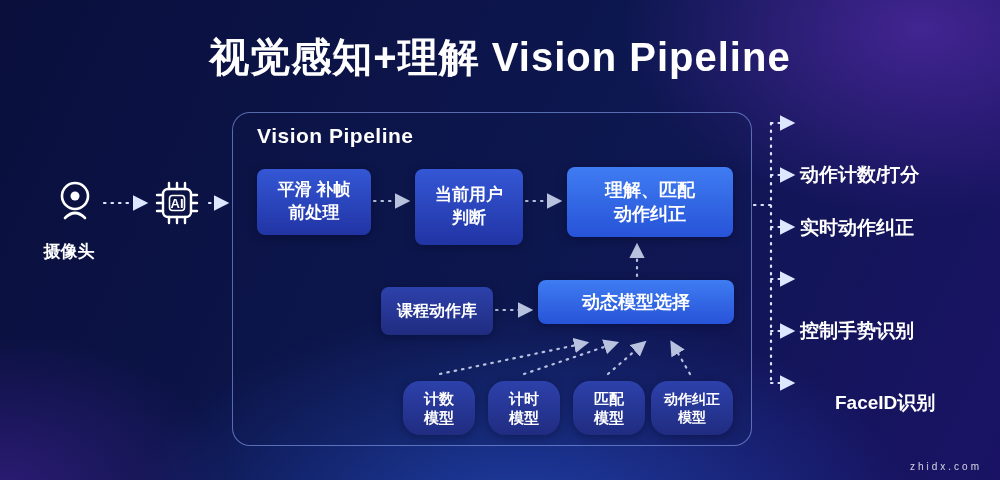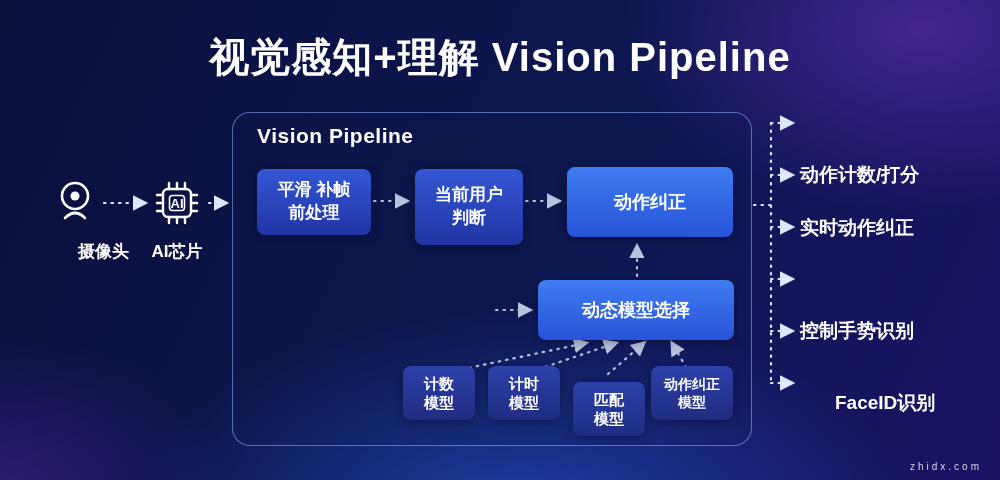--- a/index.html
+++ b/index.html
@@ -40,40 +40,40 @@
     background:linear-gradient(180deg,#3457d5 0%, #2134a4 100%);
     box-shadow:0 2px 10px rgba(0,0,25,.35);
   }
   .node.bright { background:linear-gradient(180deg,#3f7cf2 0%, #2753d8 100%); }
   .node.dim    { background:linear-gradient(180deg,#2d41ab 0%, #202c80 100%); }
 
   .node-1 { left:24px;  top:56px;  width:114px; height:66px; }
   .node-2 { left:182px; top:56px;  width:108px; height:76px; }
   .node-3 { left:334px; top:54px;  width:166px; height:70px; font-size:18px; }
   .node-course  { left:148px; top:174px; width:112px; height:48px; font-size:16px; }
-  .node-dynamic { left:305px; top:167px; width:196px; height:60px; font-size:18px; }
-  .node-m { top:253px; height:54px; font-size:15px; line-height:1.3; }
+  .node-dynamic { left:305px; top:167px; width:196px; height:44px; font-size:18px; }
+  .node-m { top:268px; height:54px; font-size:15px; line-height:1.3;border-radius:17px; }
   .node-m1 { left:170px; width:72px; }
   .node-m2 { left:255px; width:72px; }
-  .node-m3 { left:340px; width:72px;margin-top:16px; }
+  .node-m3 { left:340px; width:72px; }
   .node-m4 { left:418px; width:82px; font-size:14px; }
 
   .io-icon { position:absolute; }
   .cam-icon  { left:51px;  top:176px; }
   .chip-icon { left:154px; top:180px; }
   .chip-text {
     position:absolute; left:154px; top:180px; width:46px; height:46px;
     display:flex; align-items:center; justify-content:center;
     font-size:13px; font-weight:700;
   }
   .io-label {
     position:absolute; top:240px; text-align:center;
     font-size:17px; font-weight:700;
   }
-  .cam-label  { left:39px;  width:90px;text-align:right; }
+  .cam-label  { left:24px;  width:90px; }
   .chip-label { left:133px; width:88px; }
 
   .output-item {
     position:absolute; left:800px; height:26px; line-height:26px;
     font-size:19px; font-weight:700; white-space:nowrap;
   }
   .out-0 { top:110px; } .out-1 { top:162px; } .out-2 { top:215px; }
   .out-3 { top:266px; } .out-4 { top:318px; } .out-5 { top:390px;margin-left:35px; }
 
   .watermark { position:absolute; right:18px; bottom:8px; text-align:right; opacity:.95; }
@@ -128,37 +128,38 @@
     <g stroke="#ffffff" stroke-width="2.4" fill="none" stroke-linecap="round">
       <rect x="9" y="9" width="28" height="28" rx="5"></rect>
       <rect x="15.5" y="15.5" width="15" height="15" rx="3" stroke-width="1.6"></rect>
       <path d="M15 3 V9 M23 3 V9 M31 3 V9"></path>
       <path d="M15 37 V43 M23 37 V43 M31 37 V43"></path>
       <path d="M3 15 H9 M3 23 H9 M3 31 H9"></path>
       <path d="M37 15 H43 M37 23 H43 M37 31 H43"></path>
     </g>
   </svg>
   <div class="chip-text">AI</div>
-  <div class="io-label chip-label">AI芯片</div>
 
   <div class="container">
     <div class="container-label">Vision Pipeline</div>
 
     <div class="node node-1">
       <div>平滑 补帧</div>
       <div>前处理</div>
     </div>
     <div class="node node-2">
       <div>当前用户</div>
       <div>判断</div>
     </div>
     <div class="node bright node-3">
+      <div>理解、匹配</div>
       <div>动作纠正</div>
     </div>
 
+    <div class="node dim node-course">课程动作库</div>
     <div class="node bright node-dynamic">动态模型选择</div>
 
     <div class="node dim node-m node-m1">
       <div>计数</div>
       <div>模型</div>
     </div>
     <div class="node dim node-m node-m2">
       <div>计时</div>
       <div>模型</div>
     </div>

